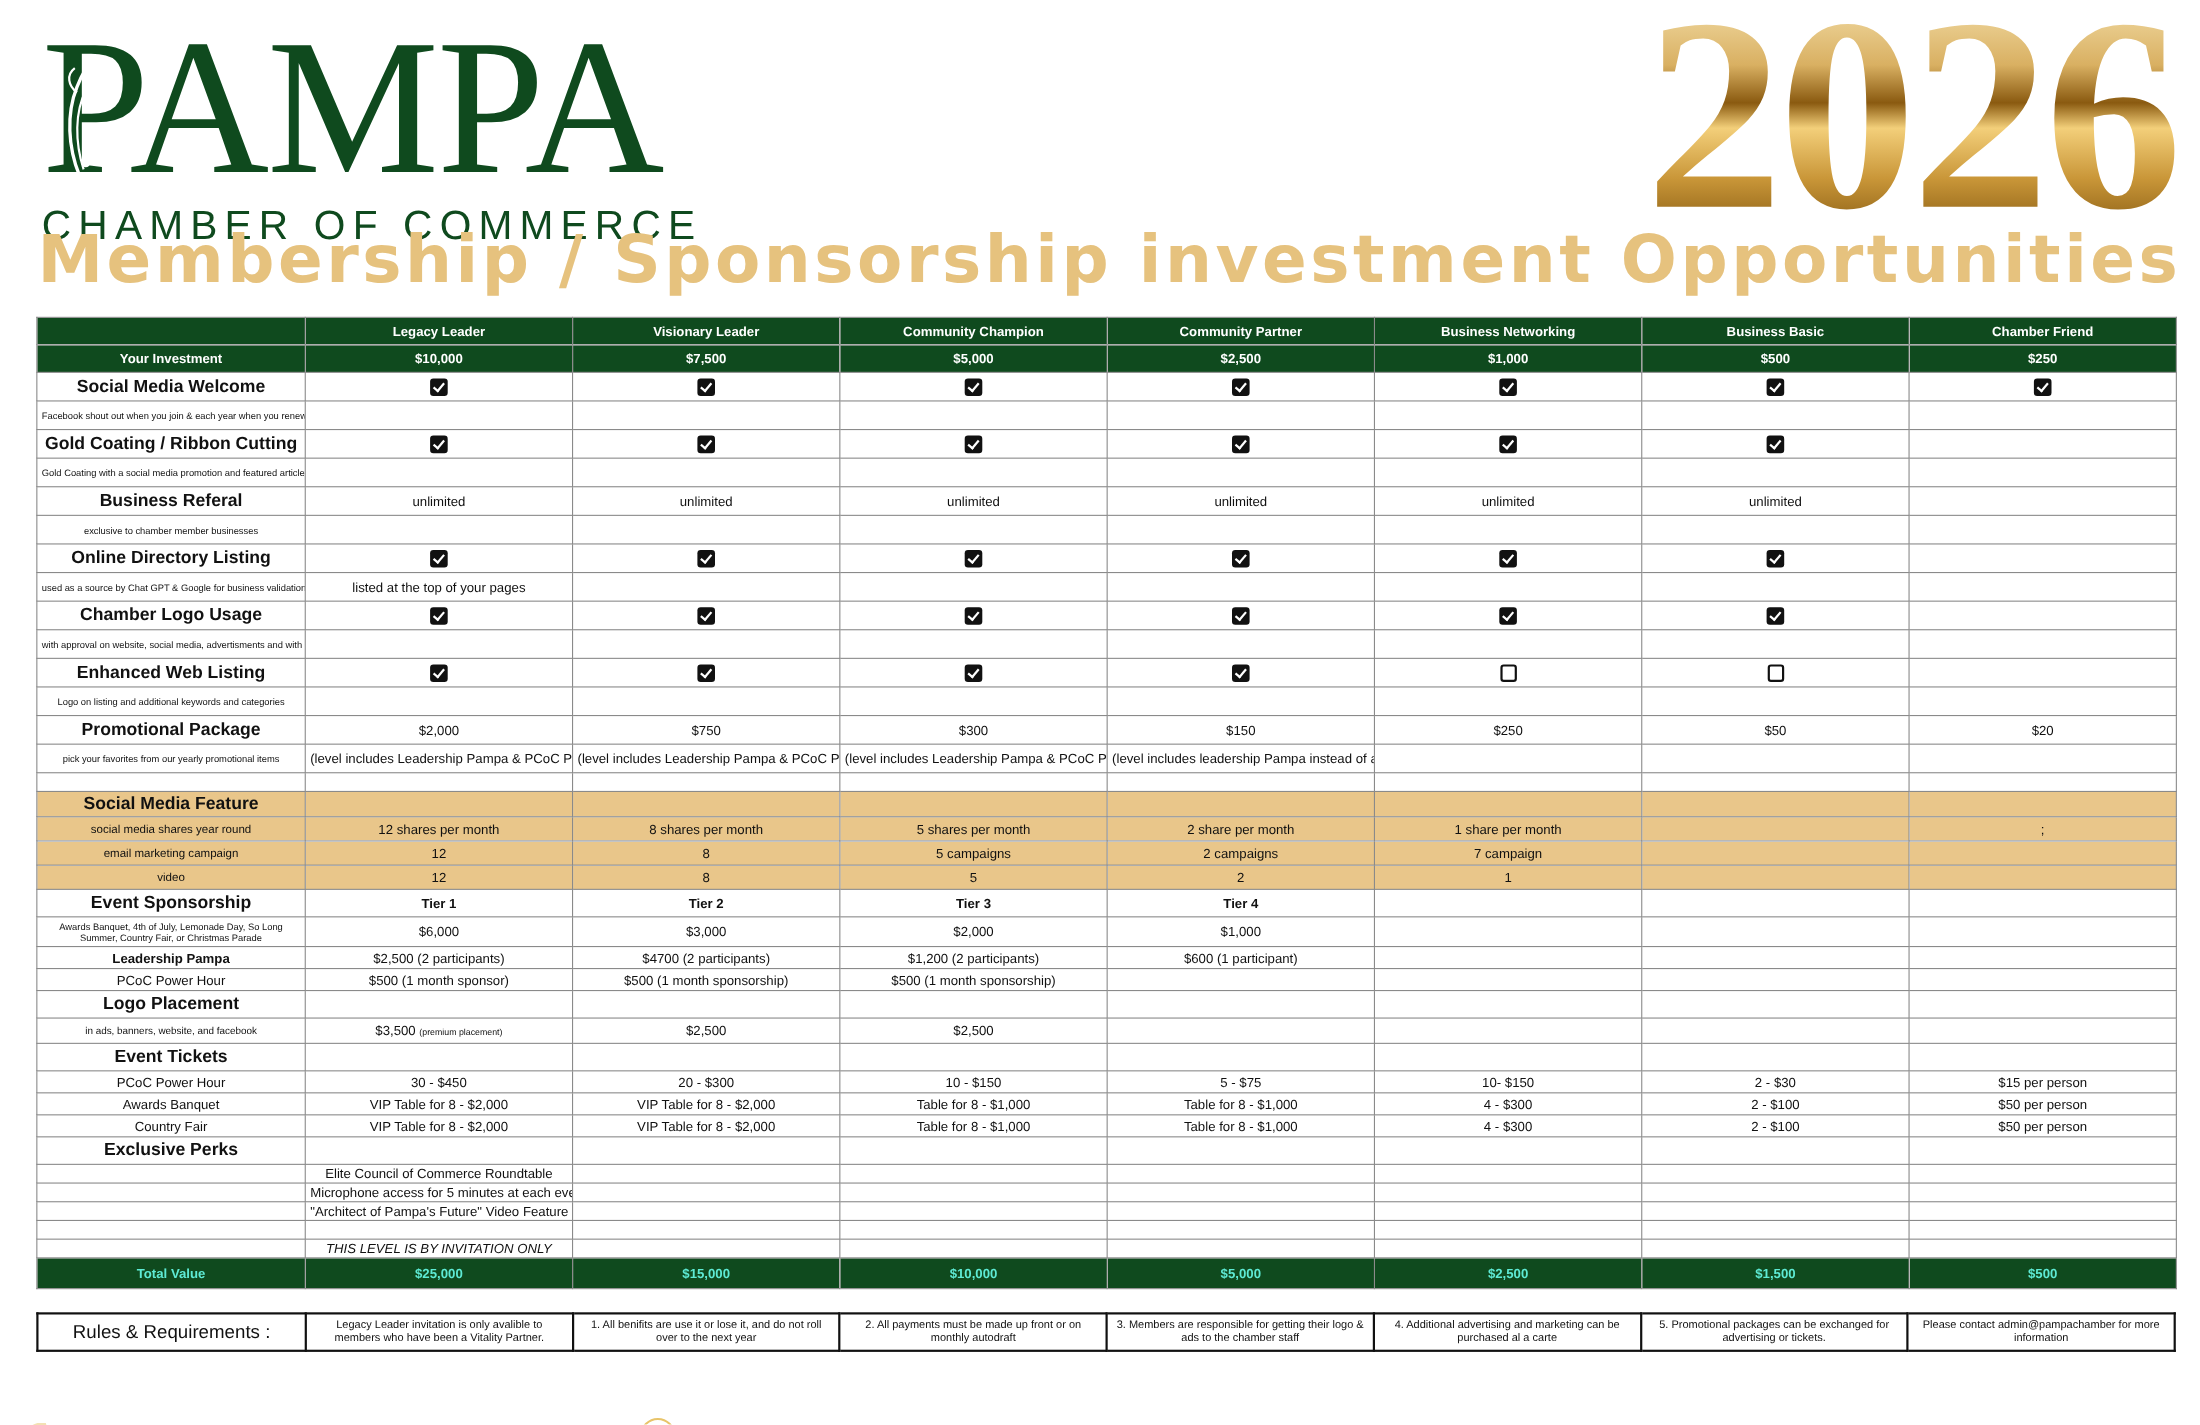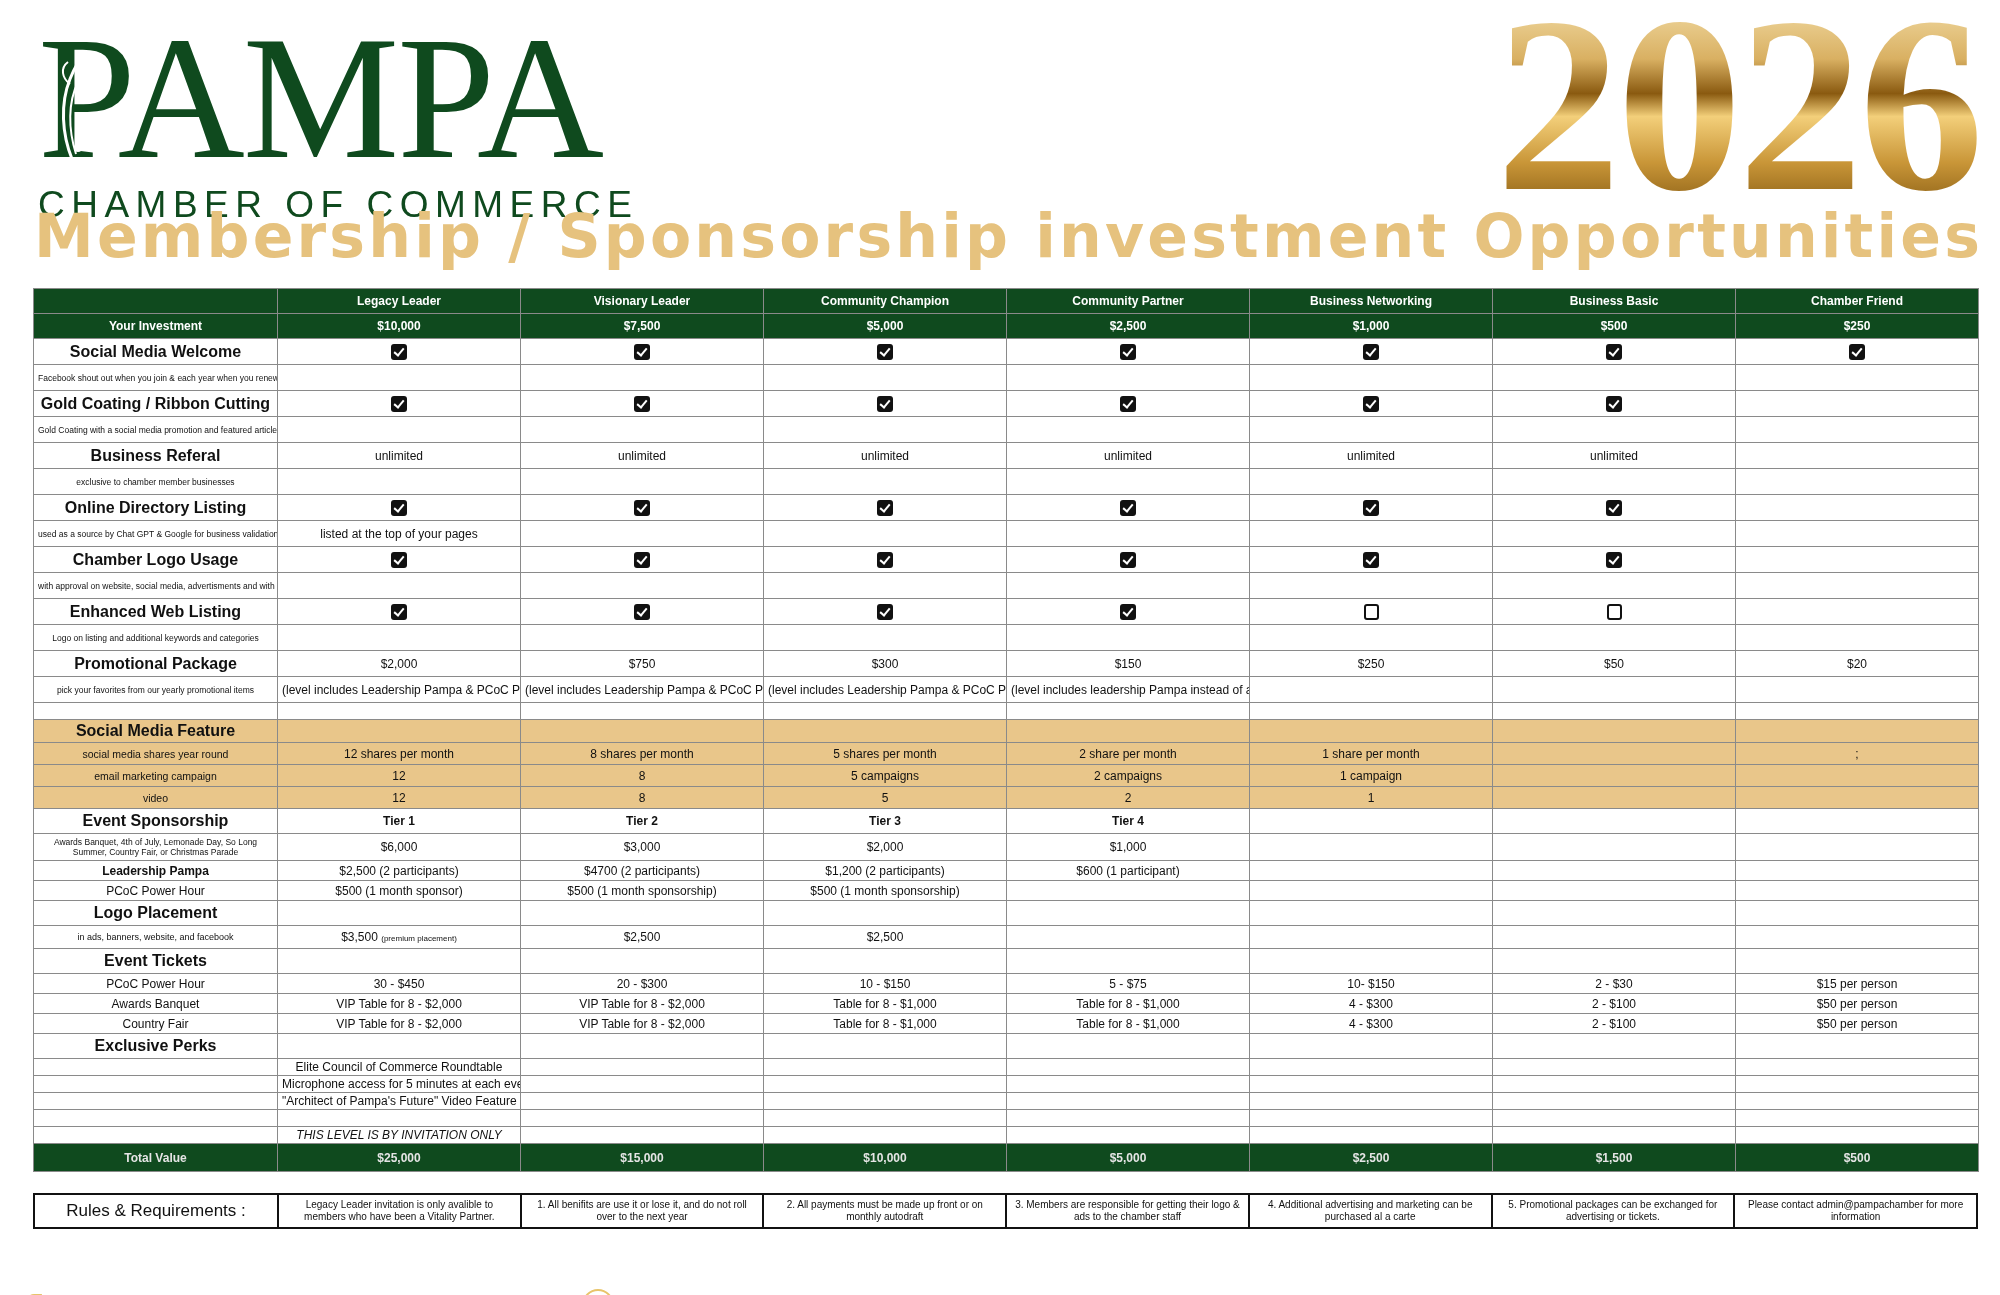--- a/index.html
+++ b/index.html
@@ -43,21 +43,21 @@
   .plain td.lbl.b { font-weight: bold; }
   .sec2 td { height: 25px; }
   .sec2 td.lbl { font-weight: bold; font-size: 16px; }
   .sec2 td.tier { font-weight: bold; font-size: 12px; }
   .evdesc td { height: 27px; font-size: 13px; }
   .evdesc td.lbl { font-size: 8.5px; white-space: normal; line-height: 10px; }
   .perk td { height: 17px; font-size: 10.5px; margin-top: 18px; }
   .invite td { height: 17px; font-size: 9.5px; font-style: italic; }
   .small-note { font-size: 8px; }
 
-  .total td { background: #0f4a1e; color: #e5e5e5; font-weight: bold; font-size: 18px; height: 28px; border-color: #0b3a17; }
+  .total td { background: #0f4a1e; color: #5eead4; font-weight: bold; font-size: 18px; height: 28px; border-color: #0b3a17; }
 
   .chk { display: inline-block; width: 16px; height: 16px; border-radius: 3px; background: #111; position: relative; vertical-align: middle; }
   .chk::after { content: ""; position: absolute; left: 5px; top: 2px; width: 4px; height: 8px; border-right: 2px solid #fff; border-bottom: 2px solid #fff; transform: rotate(40deg); }
   .unchk { display: inline-block; width: 15px; height: 16px; border-radius: 3px; border: 2px solid #111; background: #fff; vertical-align: middle; }
 
   table.rules { position: absolute; left: 33px; top: 1193px; width: 1945px; border-collapse: collapse; table-layout: fixed; }
   table.rules td { border: 2px solid #111; height: 34px; font-size: 10px; text-align: center; vertical-align: middle; white-space: normal; line-height: 12px; padding: 0 6px; font-family: "Liberation Sans", sans-serif; }
   table.rules td.lbl { font-size: 17px; }
 
   .footer { position: absolute; top: 1288px; height: 50px; display: flex; align-items: center; font-family: "DejaVu Sans", sans-serif; font-weight: bold; color: #e6c27e; font-size: 31px; letter-spacing: 3px; white-space: nowrap; }
@@ -284,21 +284,21 @@
         <td>1 share per month</td>
         <td></td>
         <td>;</td>
       </tr>
       <tr class="gold sub">
         <td class="lbl">email marketing campaign</td>
         <td>12</td>
         <td>8</td>
         <td>5 campaigns</td>
         <td>2 campaigns</td>
-        <td>1 campaign</td>
+        <td>7 campaign</td>
         <td></td>
         <td></td>
       </tr>
       <tr class="gold sub">
         <td class="lbl">video</td>
         <td>12</td>
         <td>8</td>
         <td>5</td>
         <td>2</td>
         <td>1</td>

